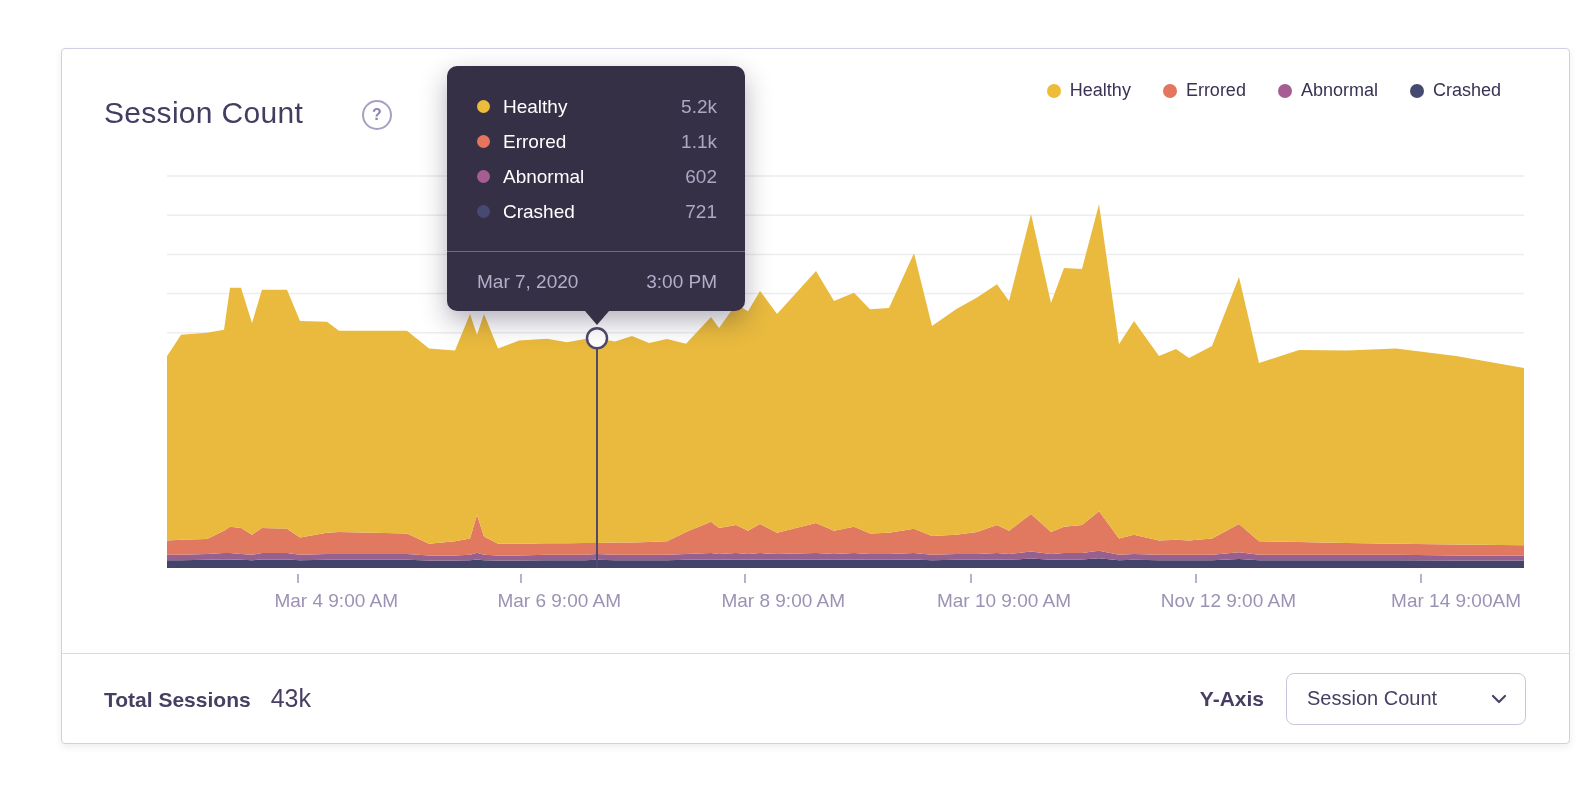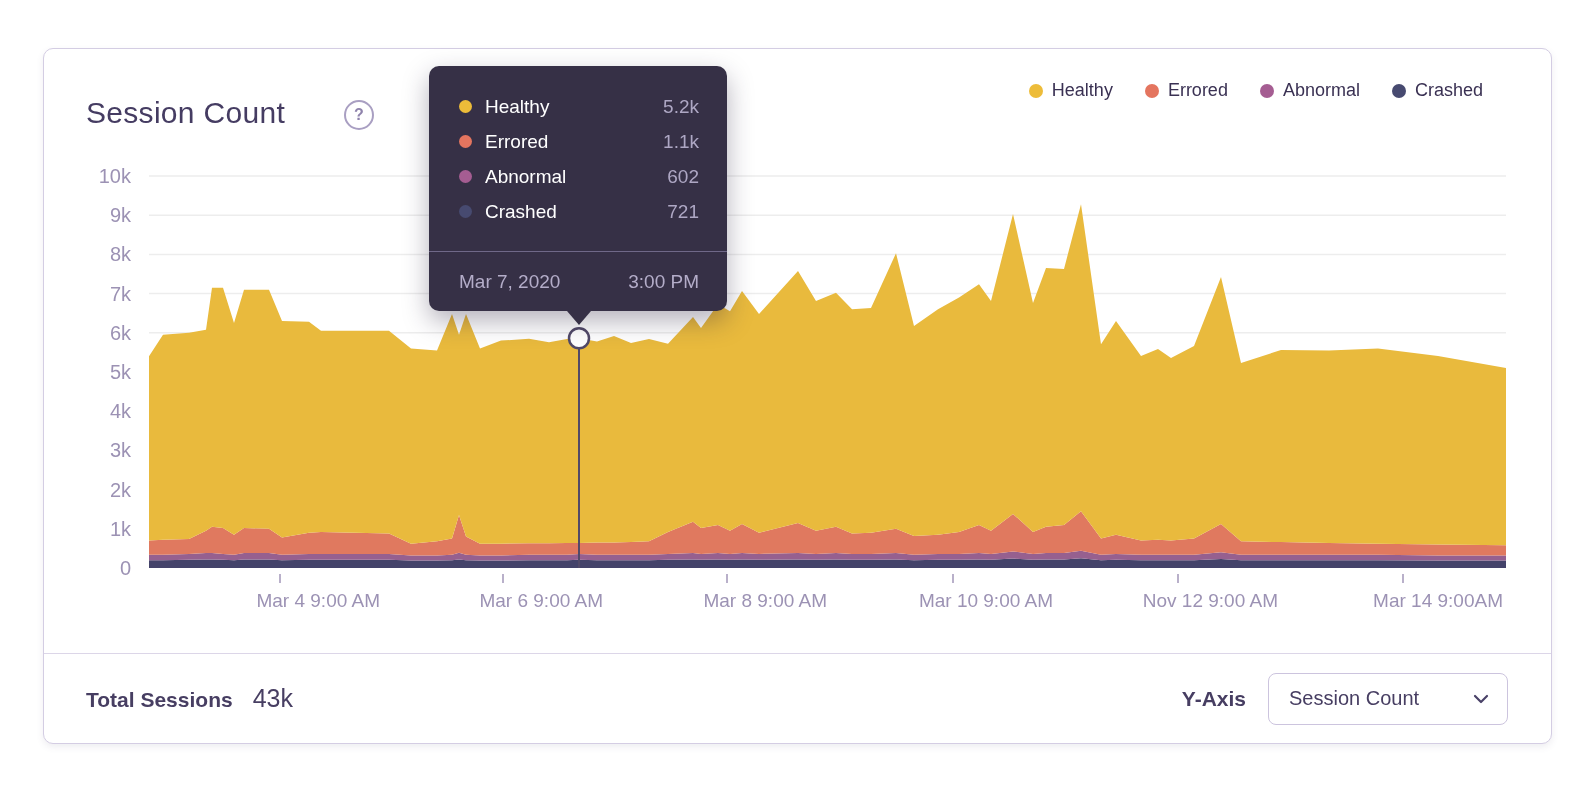--- a/index.html
+++ b/index.html
@@ -1,18 +1,18 @@
 <!DOCTYPE html>
 <html><head>
 <meta charset="utf-8">
 <style>
   html,body{margin:0;padding:0;background:#ffffff;width:1591px;height:791px;
     font-family:"Liberation Sans", sans-serif; -webkit-font-smoothing:antialiased;}
-  .card{position:absolute;left:43px;top:48px;width:1507px;height:694px;
-    background:#fff;border:1.5px solid #d4cde3;border-radius:10px;
+  .card{position:absolute;left:61px;top:48px;width:1507px;height:694px;
+    background:#fff;border:1.5px solid #d4cde3;border-radius:4px;
     box-shadow:0 3px 7px rgba(90,80,120,0.10);}
   .title{position:absolute;left:42px;top:47px;font-size:30px;font-weight:500;
     color:#453c62;letter-spacing:.3px;}
   .help{position:absolute;left:300px;top:51px;width:26px;height:26px;border:2px solid #a99fc2;
     border-radius:50%;color:#8f83ac;font-size:16px;font-weight:700;text-align:center;
     line-height:26px;cursor:pointer;}
   .legend{position:absolute;right:68px;top:31px;display:flex;align-items:center;gap:32px;}
   .legend-item{display:flex;align-items:center;gap:9px;cursor:pointer;}
   .legend-dot{width:14px;height:14px;border-radius:50%;}
   .legend-label{font-size:18px;font-weight:500;color:#3a3153;}
@@ -71,33 +71,20 @@
       <div class="legend-item">
         <span class="legend-dot" style="background: rgb(165, 93, 146);"></span>
         <span class="legend-label">Abnormal</span>
       </div>
       <div class="legend-item">
         <span class="legend-dot" style="background: rgb(71, 74, 112);"></span>
         <span class="legend-label">Crashed</span>
       </div>
     </div>
 
-  <div class="ylabels" id="ylabels">
-      <div class="ylabel" style="top: -13px;">10k</div>
-      <div class="ylabel" style="top: 26.2px;">9k</div>
-      <div class="ylabel" style="top: 65.4px;">8k</div>
-      <div class="ylabel" style="top: 104.6px;">7k</div>
-      <div class="ylabel" style="top: 143.8px;">6k</div>
-      <div class="ylabel" style="top: 183px;">5k</div>
-      <div class="ylabel" style="top: 222.2px;">4k</div>
-      <div class="ylabel" style="top: 261.4px;">3k</div>
-      <div class="ylabel" style="top: 300.6px;">2k</div>
-      <div class="ylabel" style="top: 339.8px;">1k</div>
-      <div class="ylabel" style="top: 379px;">0</div>
-    </div>
 
   <div class="plot" id="plot">
     <svg id="chart-svg" width="1357" height="392" viewBox="0 0 1357 392">
         <line x1="0" x2="1357" y1="0.0" y2="0.0" stroke="#ededed" stroke-width="1.5"></line>
         <line x1="0" x2="1357" y1="39.2" y2="39.2" stroke="#ededed" stroke-width="1.5"></line>
         <line x1="0" x2="1357" y1="78.4" y2="78.4" stroke="#ededed" stroke-width="1.5"></line>
         <line x1="0" x2="1357" y1="117.6" y2="117.6" stroke="#ededed" stroke-width="1.5"></line>
         <line x1="0" x2="1357" y1="156.8" y2="156.8" stroke="#ededed" stroke-width="1.5"></line>
         <line x1="0" x2="1357" y1="196.0" y2="196.0" stroke="#ededed" stroke-width="1.5"></line>
         <line x1="0" x2="1357" y1="235.2" y2="235.2" stroke="#ededed" stroke-width="1.5"></line>

